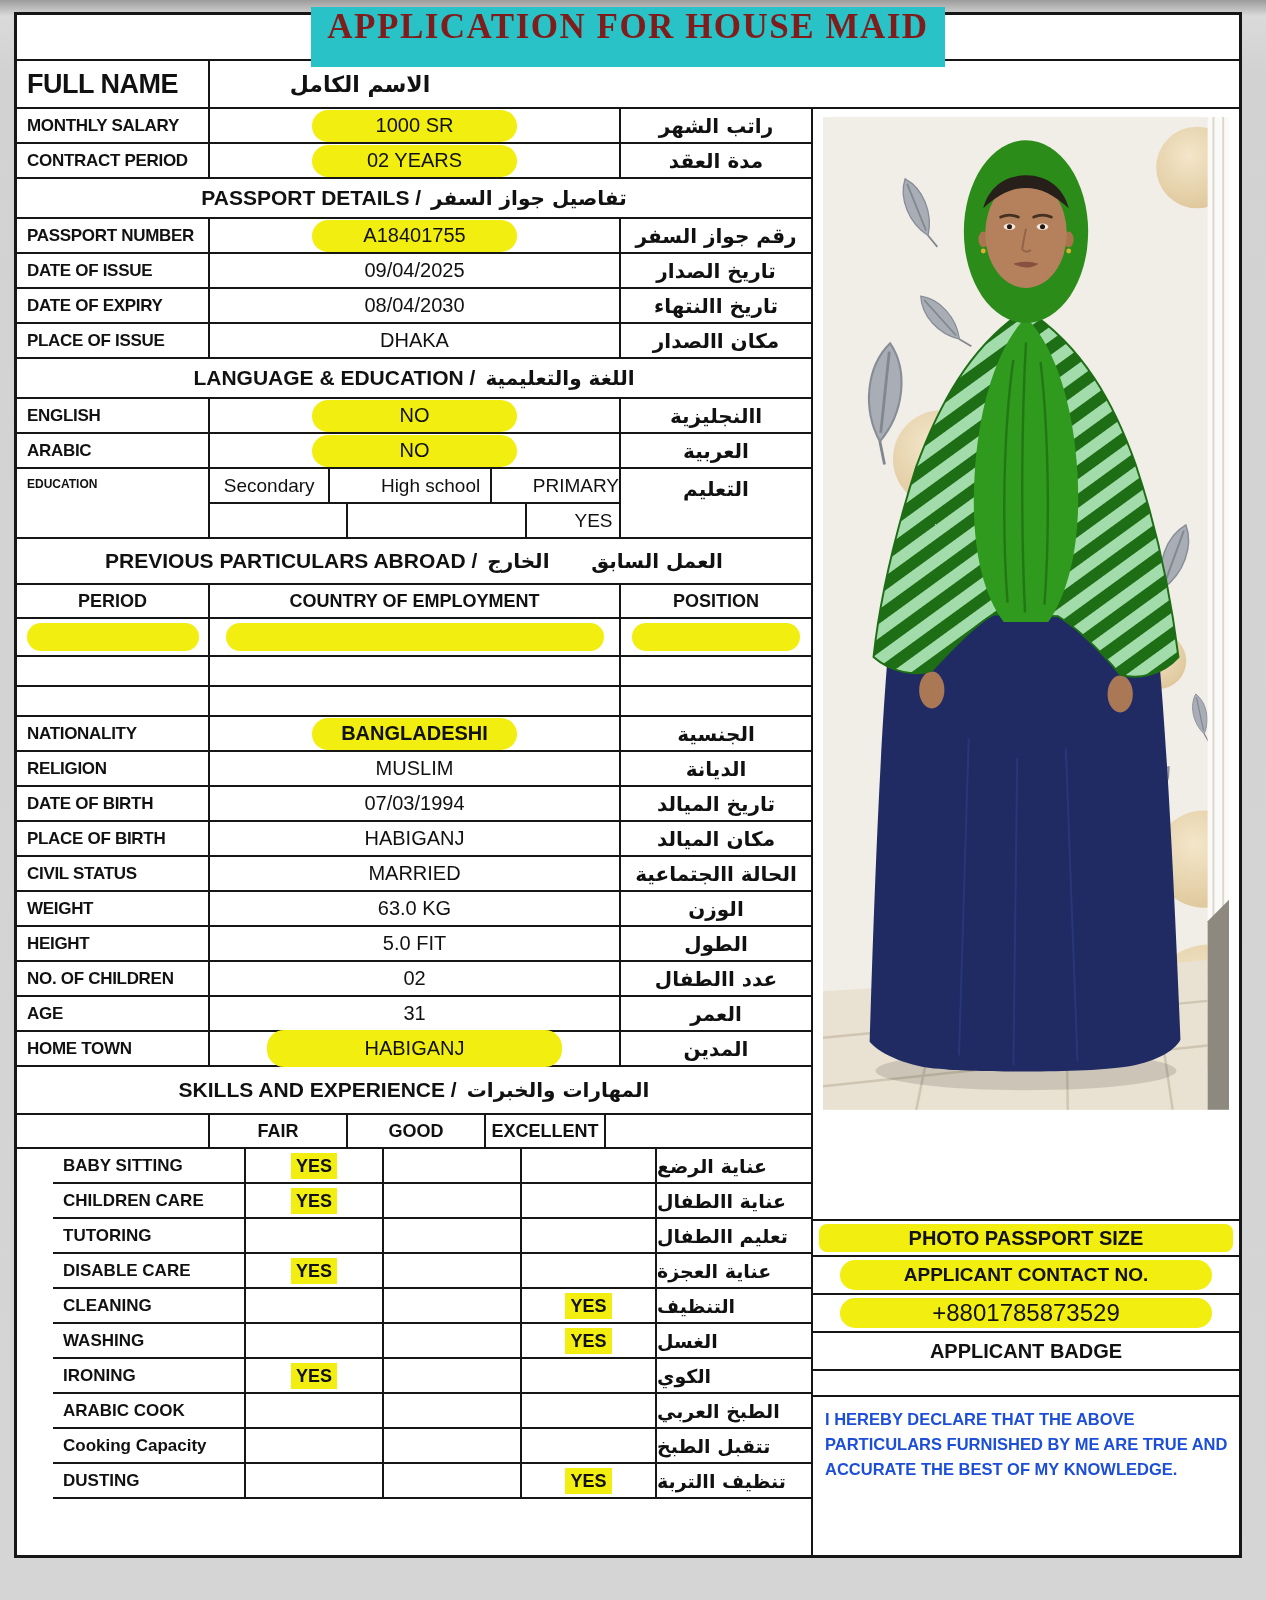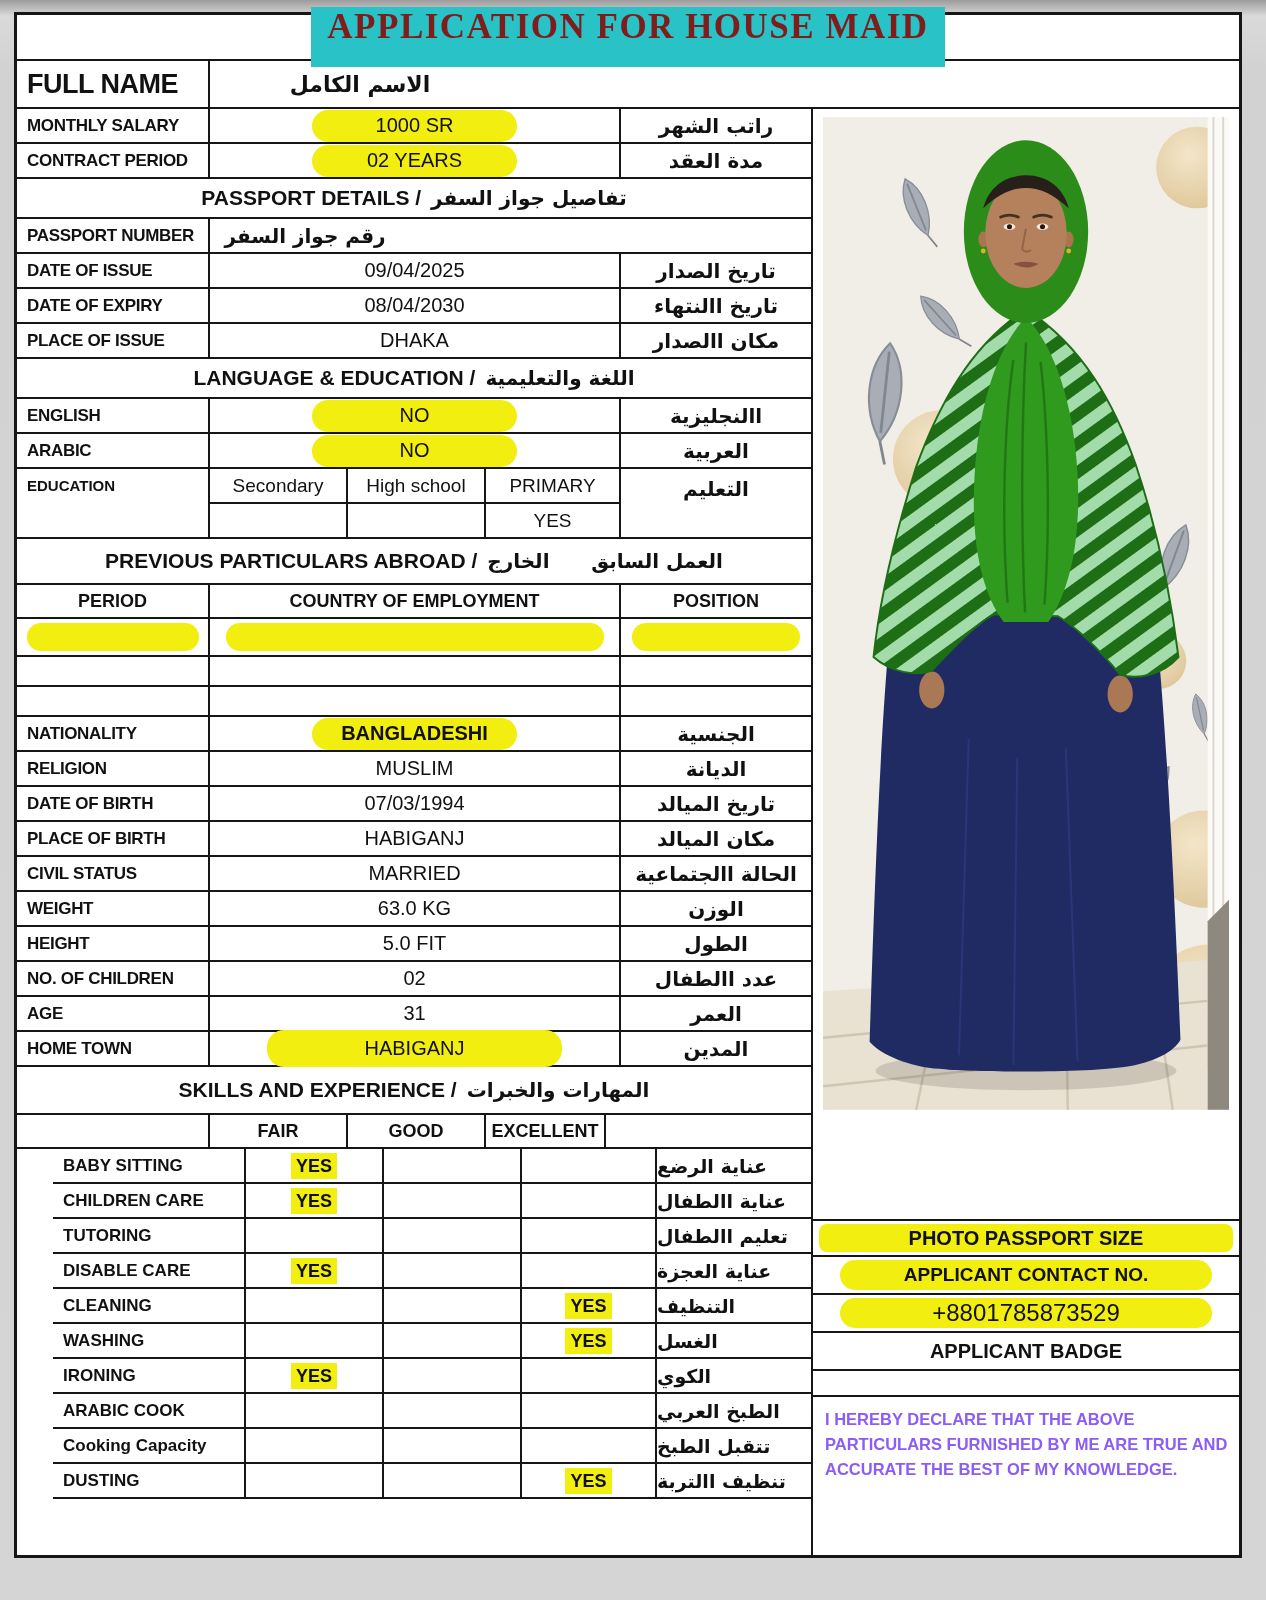--- a/index.html
+++ b/index.html
@@ -41,24 +41,24 @@
   .frow .ar { width:190px; display:flex; align-items:center; justify-content:center;
               font-size:20px; font-weight:bold; font-family:"DejaVu Sans",sans-serif; }
   
   .sect { height:40px; display:flex; align-items:center; justify-content:center; gap:10px;
           border-bottom:2px solid var(--bd); font-weight:bold; font-size:21px; flex:none; }
   .sect.tall { height:46px; }
   .sect.tall2 { height:48px; }
   .sa { font-family:"DejaVu Sans",sans-serif; font-size:20px; font-weight:bold; white-space:pre; }
   
   .edu { height:70px; display:flex; border-bottom:2px solid var(--bd); flex:none; }
-  .edu .lbl { width:193px; border-right:2px solid var(--bd); font-weight:bold; font-size:15px;
+  .edu .lbl { width:193px; border-right:2px solid var(--bd); font-weight:bold; font-size:12px;
               padding:8px 0 0 10px; }
   .edu-mid { width:411px; display:flex; flex-direction:column; border-right:2px solid var(--bd); }
-  .edu-line { flex:1; display:flex; }
+  .edu-line { flex:1; display:flex;gap:41px; }
   .edu-line.b2 { border-top:2px solid var(--bd); }
   .ecell { width:138px; border-right:2px solid var(--bd); display:flex; align-items:center;
            justify-content:center; font-size:19px; }
   .ecell.last { flex:1; border-right:none; }
   .edu .ar { flex:1; display:flex; justify-content:center; padding-top:8px; font-weight:bold;
              font-size:20px; font-family:"DejaVu Sans",sans-serif; }
   
   .emph { height:34px; display:flex; border-bottom:2px solid var(--bd); font-weight:bold;
           font-size:18px; flex:none; }
   .emph > div { display:flex; align-items:center; justify-content:center; }
@@ -103,21 +103,21 @@
   .rrow.bar { height:36px; padding:3px 6px; }
   .ybar { flex:1; height:100%; background:var(--hl); display:flex; align-items:center;
           justify-content:center; font-weight:bold; font-size:20px; border-radius:8px; }
   .rrow.c { height:38px; }
   .cpill { width:372px; height:30px; background:var(--hl); border-radius:16px; display:flex;
            align-items:center; justify-content:center; font-weight:bold; font-size:19px; }
   .cpill.num { font-weight:normal; font-size:24px; }
   .rrow.badge { height:38px; font-weight:bold; font-size:20px; }
   .rrow.mini { height:26px; }
   .decl { border-top:2px solid var(--bd); flex:1; padding:10px 3px 0 12px; font-weight:bold;
-          font-size:16.5px; line-height:1.5; color:#8b5cf6; }
+          font-size:16.5px; line-height:1.5; color:#1d4ed8; }
 </style>
 </head>
 <body>
 
 <div class="page">
   <div class="doc">
 
     <div class="title-row">
       <span class="title">APPLICATION FOR HOUSE MAID</span>
     </div>
@@ -151,20 +151,25 @@
   </div>
           </div>
 
         <div class="sect">
           <span>PASSPORT DETAILS /</span>
           <span class="sa" dir="rtl">تفاصيل جواز السفر</span>
         </div>
         <div id="rows-passport">
             <div class="frow">
     <div class="cell lbl">PASSPORT NUMBER</div>
+    <div class="cell val">
+      <span class="pill">
+                  <span class="vtext">A18401755</span>
+                </span>
+    </div>
     <div class="cell ar" dir="rtl">رقم جواز السفر</div>
   </div>
             <div class="frow">
     <div class="cell lbl">DATE OF ISSUE</div>
     <div class="cell val">
       <span class="pill nopill">
                   <span class="vtext">09/04/2025</span>
                 </span>
     </div>
     <div class="cell ar" dir="rtl">تاريخ الصدار</div>

